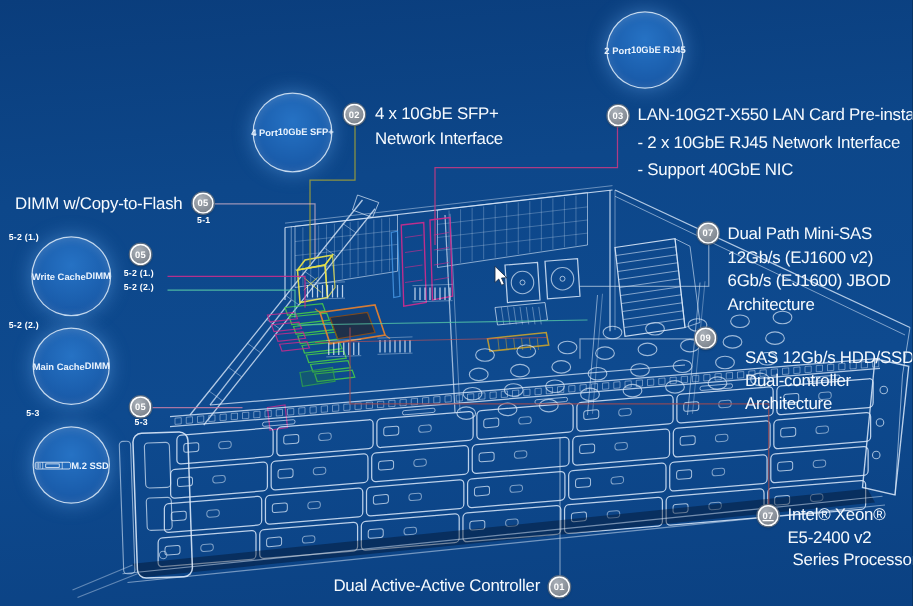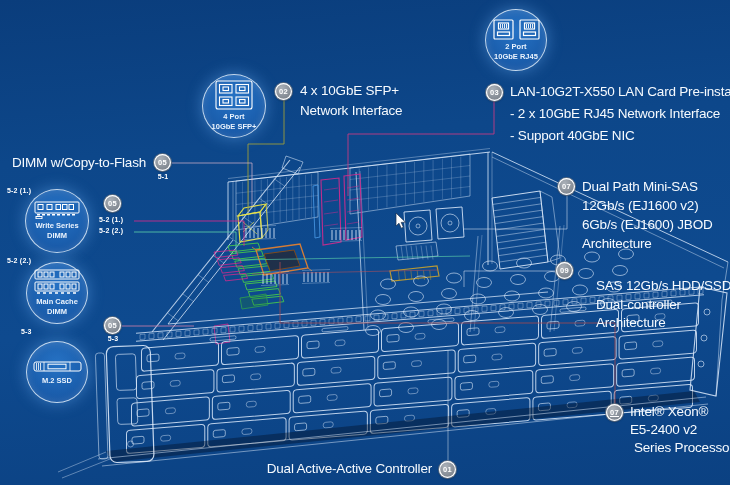--- a/index.html
+++ b/index.html
@@ -17,21 +17,21 @@
     background:radial-gradient(circle at 38% 30%,#a9b0b8 0%,#858c95 60%,#747b84 100%);
     box-shadow:inset 0 0 0 1.2px #ffffff,0 0 0 1px rgba(105,115,128,.85),0 1px 2px rgba(0,0,0,.35);
     color:#fff;font-size:7.5px;font-weight:bold;letter-spacing:.3px;
     display:flex;align-items:center;justify-content:center;}
   .smlbl{position:absolute;color:#fff;font-size:7px;font-weight:bold;letter-spacing:.2px;white-space:nowrap;}
   .ctr{text-align:center;}
   .circle{position:absolute;border-radius:50%;box-sizing:border-box;
     background:radial-gradient(circle at 50% 36%,#2672c4 0%,#1b5fae 58%,#16519d 100%);
     border:1.6px solid rgba(226,238,250,.85);
     box-shadow:0 0 16px rgba(110,180,250,.45),inset 0 1px 8px rgba(255,255,255,.16);
-    display:flex;flex-direction:column;align-items:center;justify-content:center;}
+    display:flex;align-items:center;justify-content:center;}
   .circle .cap{font-size:7.5px;font-weight:bold;color:#eaf3fd;text-align:center;line-height:1.3;margin-top:2px;white-space:nowrap;}
   .icon{display:block;}
 </style>
 </head>
 <body>
 
 <div class="stage">
 
   <svg id="scene" width="730" height="485" viewBox="0 0 730 485">
       <g>
@@ -485,21 +485,21 @@
     <svg class="icon" width="46" height="18" viewBox="0 0 46 18" fill="none" stroke="#fff" stroke-width="1">
       <rect x="1" y="1" width="44" height="11" rx="1"></rect>
       <rect x="4" y="3.5" width="5" height="5"></rect>
         <rect x="13" y="3.5" width="5" height="5"></rect>
       <rect x="22" y="3.5" width="4.5" height="5"></rect>
         <rect x="28.5" y="3.5" width="4.5" height="5"></rect>
         <rect x="35" y="3.5" width="4.5" height="5"></rect>
       <path d="M3 13.8h3 M8 13.8h3 M13 13.8h3 M18 13.8h3 M23 13.8h3 M28 13.8h3 M33 13.8h3 M38 13.8h3" stroke-width="1.6"></path>
       <rect x="2" y="15.5" width="6" height="2.2"></rect>
     </svg>
-    <div class="cap">Write Series</div>
+    <div class="cap">Write Cache</div>
     <div class="cap" style="margin-top:0;">DIMM</div>
   </div>
 
   <div class="circle" style="left:26px;top:262px;width:62px;height:62px;">
     <svg class="icon" width="46" height="26" viewBox="0 0 46 26" fill="none" stroke="#fff" stroke-width="1">
       <g>
         <rect x="1" y="1" width="44" height="9" rx="1"></rect>
         <rect x="4" y="3" width="4" height="5"></rect>
           <rect x="10" y="3" width="4" height="5"></rect>
           <rect x="16" y="3" width="4" height="5"></rect>

